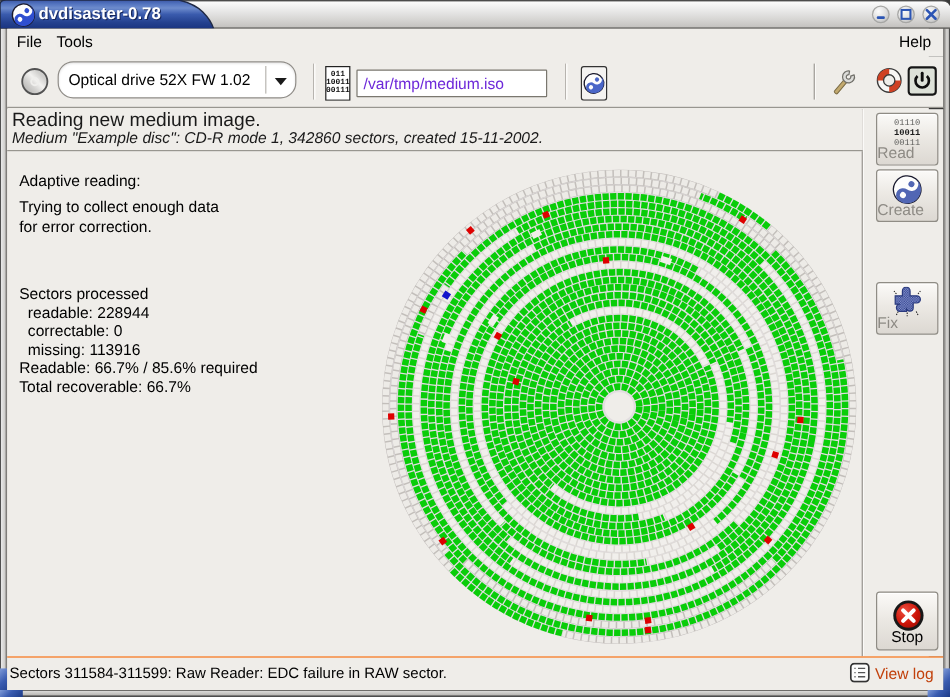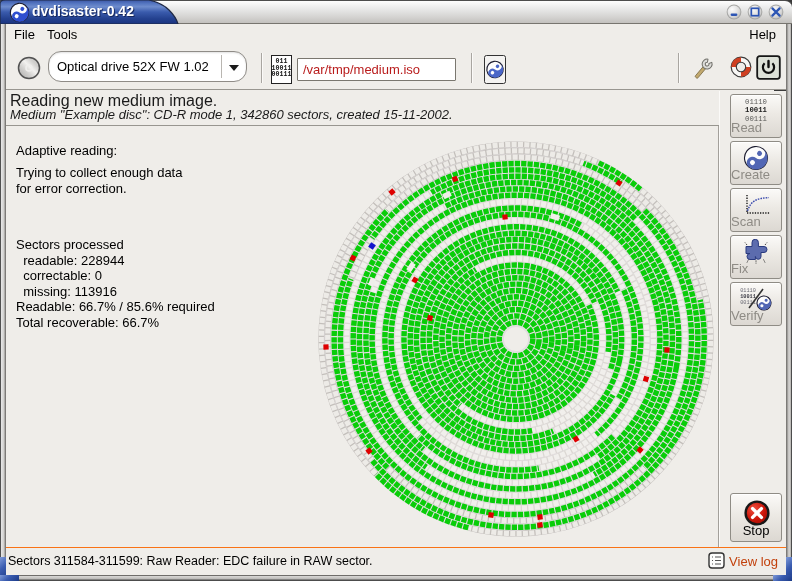--- a/index.html
+++ b/index.html
@@ -25,21 +25,21 @@
 #toolbar{position:absolute;left:0;top:23px;width:780px;height:43px;background:#EFEDE9;border-bottom:1px solid #989690}
 .vsep{position:absolute;top:6px;height:30px;width:2px;
   background:linear-gradient(90deg,#a9a6a1 0,#a9a6a1 1px,#fbfaf8 1px)}
 #combo{position:absolute;left:42px;top:4px;width:199px;height:31px;background:#fff;
   border:1px solid #8f8c87;border-radius:13px;box-shadow:inset 0 1px 2px rgba(0,0,0,.12)}
 #combo .txt{position:absolute;left:8px;top:7px;font-size:13px;color:#000;white-space:nowrap}
 #combo .sep{position:absolute;right:24px;top:3px;bottom:3px;width:1px;background:#b9b6b1}
 #combo .arr{position:absolute;right:7px;top:13px;width:0;height:0;
   border-left:5px solid transparent;border-right:5px solid transparent;border-top:6px solid #1a1a1a}
 .entry{position:absolute;top:11px;height:23px;background:#fff;border:1px solid #7a776f;border-radius:1px}
-.entry span{position:absolute;left:5px;top:3px;font-size:13px;color:#b91c1c;white-space:nowrap}
+.entry span{position:absolute;left:5px;top:3px;font-size:13px;color:#6d28d9;white-space:nowrap}
 
 #infoarea{position:absolute;left:0;top:67px;width:713px;height:35px;background:#EFEDE9;border-bottom:1px solid #989690;z-index:3}
 #info1{position:absolute;left:4px;top:1px;font-size:16px;color:#1a1a1a}
 #info2{position:absolute;left:4px;top:16px;font-size:13px;font-style:italic;color:#1a1a1a}
 
 #main{position:absolute;left:0;top:67px;width:780px;height:456px;background:#EFEDE9}
 #sidesep{position:absolute;left:712px;top:0;width:2px;height:456px;
   background:linear-gradient(90deg,#a3a09b 0,#a3a09b 1px,#fbfaf8 1px)}
 #lefttext{position:absolute;left:4px;top:0;width:310px;font-size:13px;color:#000;line-height:15.5px}
 .btn{position:absolute;left:724px;width:52px;height:44px;border:1px solid #8f8c85;border-radius:3px;
@@ -73,21 +73,21 @@
    <path d="M0,4 Q0,0 5,0 L149,0 Q162,3 169,10 Q176,17 178,24 L0,24 Z" fill="url(#tg)" stroke="#202a45" stroke-width="1.2"></path>
  </svg>
  <svg class="abs" style="left:9px;top:2px" width="21" height="21" viewBox="0 0 21 21">
       <g transform="rotate(38 10.5 10.5)">
         <circle cx="10.5" cy="10.5" r="9.2" fill="#fdfdfd" stroke="#1a1a2e" stroke-width="1.1"></circle>
         <path d="M10.5,1.3000000000000007 A9.2,9.2 0 0 1 10.5,19.7 A4.6,4.6 0 0 1 10.5,10.5 A4.6,4.6 0 0 0 10.5,1.3000000000000007 Z" fill="#2f4fd0"></path>
         <circle cx="10.5" cy="5.9" r="2.0" fill="#2f4fd0"></circle>
         <circle cx="10.5" cy="15.1" r="2.0" fill="#fdfdfd"></circle>
       </g>
     </svg>
- <div class="abs" style="left:32px;top:3px;font-size:14px;font-weight:bold;color:#fff;text-shadow:1px 1px 0 #16275c">dvdisaster-0.42</div>
+ <div class="abs" style="left:32px;top:3px;font-size:14px;font-weight:bold;color:#fff;text-shadow:1px 1px 0 #16275c">dvdisaster-0.78</div>
 
  <svg class="abs" style="left:720px;top:0" width="70" height="24" viewBox="0 0 70 24">
       <defs>
         <radialGradient id="wb" cx="0.35" cy="0.3" r="0.9">
           <stop offset="0" stop-color="#fbfbfb"></stop>
           <stop offset="0.55" stop-color="#dedede"></stop>
           <stop offset="1" stop-color="#b4b4b4"></stop>
         </radialGradient>
       </defs>
       <g transform="translate(14,12)">
@@ -298,58 +298,36 @@
           <svg class="ic" width="34" height="26" viewBox="0 0 34 26">
             <g transform="rotate(38 17 13)">
               <circle cx="17" cy="13" r="11.5" fill="#fdfdfd" stroke="#1a1a2e" stroke-width="1.1"></circle>
               <path d="M17,1.5 A11.5,11.5 0 0 1 17,24.5 A5.75,5.75 0 0 1 17,13 A5.75,5.75 0 0 0 17,1.5 Z" fill="#5166b4"></path>
               <circle cx="17" cy="7.25" r="2.5" fill="#5166b4"></circle>
               <circle cx="17" cy="18.75" r="2.5" fill="#fdfdfd"></circle>
             </g>
           </svg>
           <div class="lbl">Create</div>
         </div>
-        <div class="btn" style="top:97px">
-          <svg class="ic" width="34" height="26" viewBox="0 0 34 26">
-            <path d="M8,3 L8,21 M8,21 L31,21" fill="none" stroke="#1a1a1a" stroke-width="1.4" stroke-dasharray="1.3,1.3"></path>
-            <path d="M8.5,19 C 12,8.5 18,6.2 30,5.6" fill="none" stroke="#3848ac" stroke-width="1.4" stroke-dasharray="1.6,1.1"></path>
-          </svg>
-          <div class="lbl">Scan</div>
-        </div>
         <div class="btn" style="top:144px">
           <svg class="ic" width="34" height="26" viewBox="0 0 34 26">
             <defs>
               <pattern id="chk" width="2" height="2" patternUnits="userSpaceOnUse">
                 <rect width="2" height="2" fill="#8c9ad0"></rect>
                 <rect width="1" height="1" fill="#2c3d8c"></rect>
                 <rect x="1" y="1" width="1" height="1" fill="#2c3d8c"></rect>
               </pattern>
             </defs>
             <g transform="translate(17,12.5)">
               <path d="M-7.5,8 L-9,11 M7.5,8 L9,11 M-9,-6.5 L-11,-9 M9,-6.5 L11,-9 M0,9 L0,12" stroke="#222" stroke-width="0.9" stroke-dasharray="1.2,1"></path>
               <path d="M-10,-5 H-4 V-9 A3.2,3.2 0 0 1 2.4,-9 V-5 H8 A2.6,2.6 0 0 1 8,1 H5 V5 A2.8,2.8 0 0 1 -0.6,5 V8 H-6 A2.6,2.6 0 0 1 -6,2 H-10 Z" fill="url(#chk)" stroke="#2a3a7e" stroke-width="1"></path>
             </g>
           </svg>
           <div class="lbl">Fix</div>
         </div>
-        <div class="btn" style="top:191px">
-          <svg class="ic" width="34" height="26" viewBox="0 0 34 26">
-            <text x="9" y="5.5" font-family="Liberation Mono,monospace" font-size="5.2" font-weight="normal" fill="#6a6a74" text-anchor="middle">01110</text>
-            <text x="9" y="11.5" font-family="Liberation Mono,monospace" font-size="5.2" font-weight="bold" fill="#3a3a44" text-anchor="middle">10011</text>
-            <text x="9" y="17.5" font-family="Liberation Mono,monospace" font-size="5.2" font-weight="normal" fill="#6a6a74" text-anchor="middle">00111</text>
-            <path d="M10,22 L24,3" stroke="#333" stroke-width="1.6"></path>
-            <g transform="rotate(38 25 17)">
-              <circle cx="25" cy="17" r="7" fill="#fdfdfd" stroke="#1a1a2e" stroke-width="1.1"></circle>
-              <path d="M25,10 A7,7 0 0 1 25,24 A3.5,3.5 0 0 1 25,17 A3.5,3.5 0 0 0 25,10 Z" fill="#5166b4"></path>
-              <circle cx="25" cy="13.5" r="1.5217391304347827" fill="#5166b4"></circle>
-              <circle cx="25" cy="20.5" r="1.5217391304347827" fill="#fdfdfd"></circle>
-            </g>
-          </svg>
-          <div class="lbl">Verify</div>
-        </div>
     <div id="stopbtn">
           <svg class="abs" style="left:12px;top:5px" width="28" height="28" viewBox="0 0 28 28">
             <circle cx="14" cy="14" r="12.6" fill="#181818"></circle>
             <circle cx="14" cy="14" r="10.2" fill="url(#sg)"></circle>
             <defs>
               <radialGradient id="sg" cx="0.35" cy="0.3" r="0.95">
                 <stop offset="0" stop-color="#ee5040"></stop>
                 <stop offset="0.55" stop-color="#cc1408"></stop>
                 <stop offset="1" stop-color="#8e0e04"></stop>
               </radialGradient>

